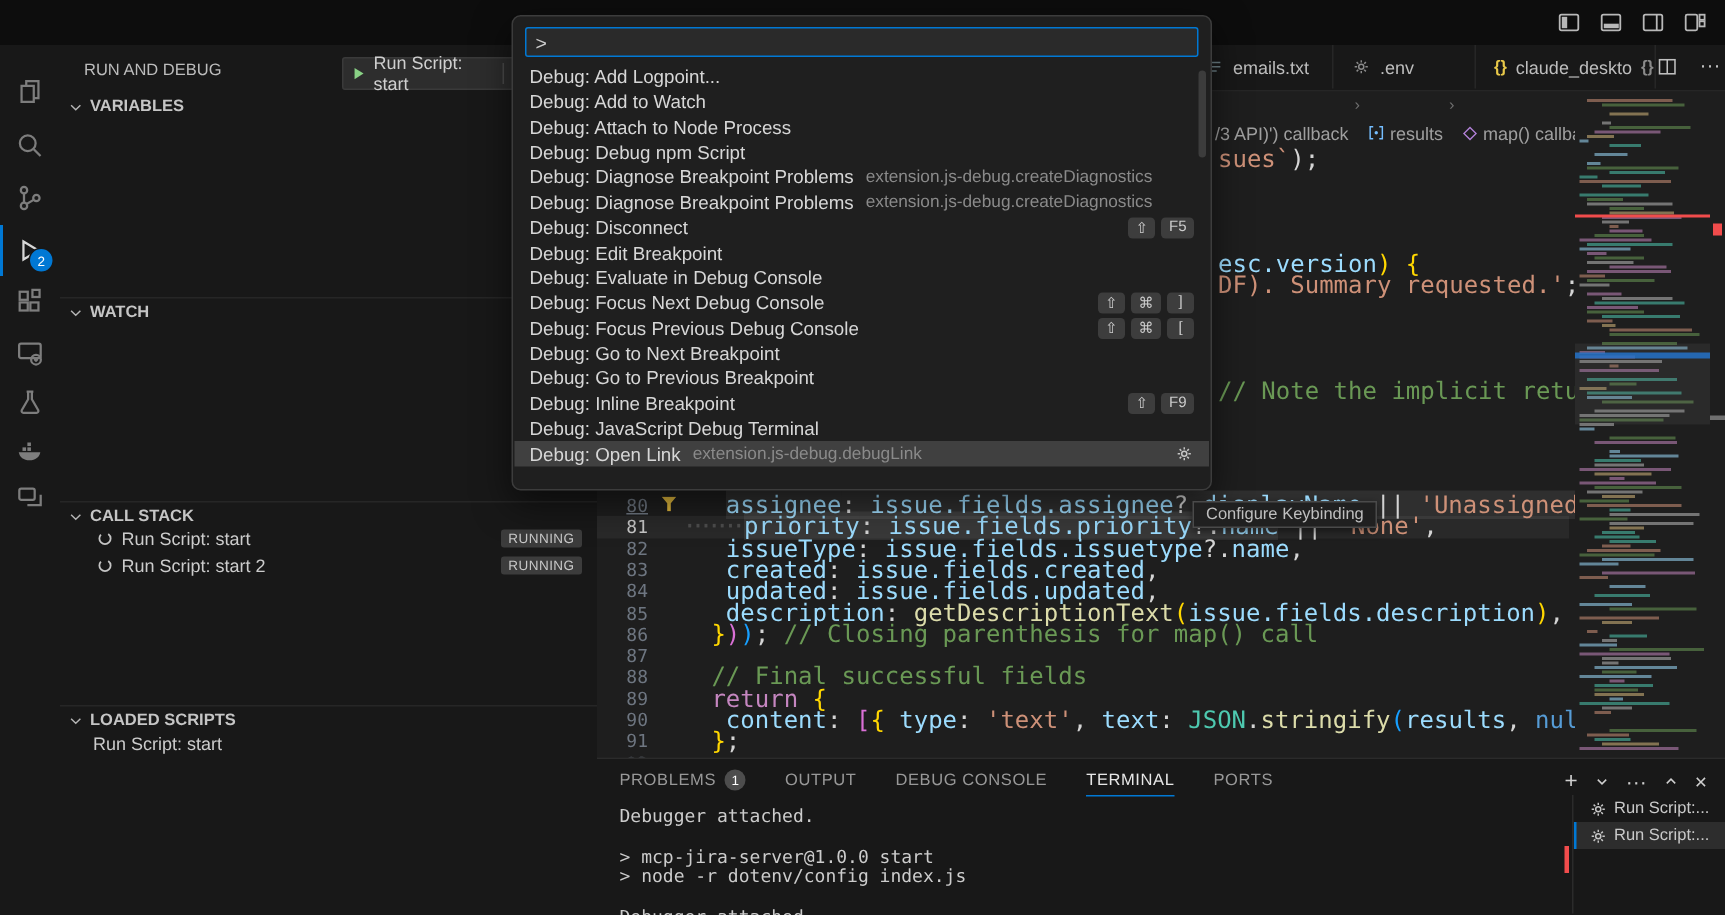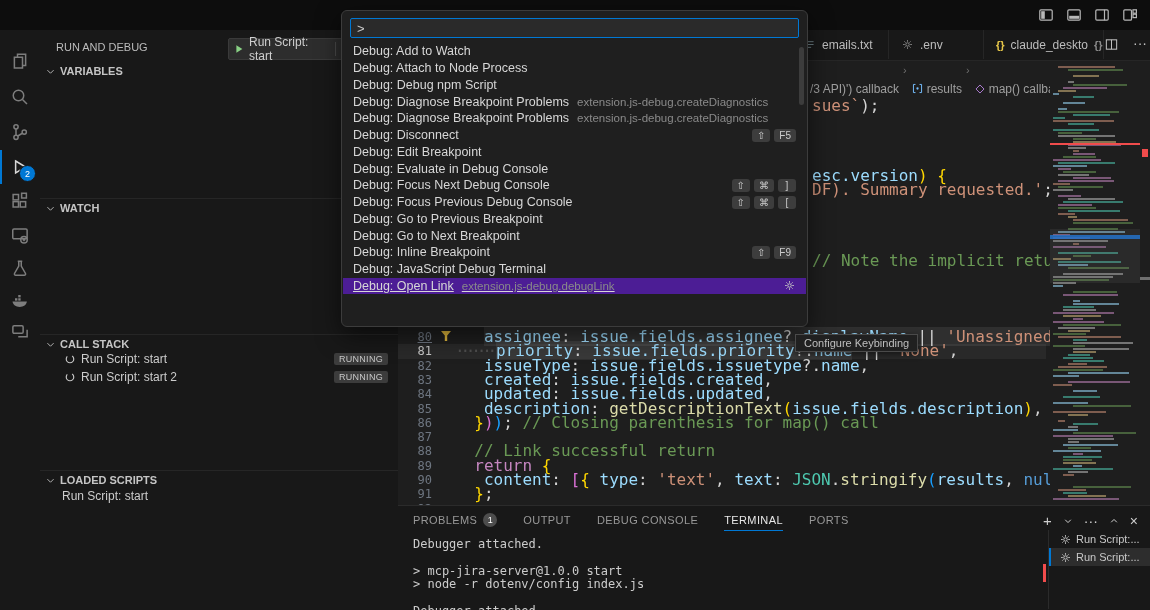--- a/index.html
+++ b/index.html
@@ -81,21 +81,21 @@
   .tl-row.sel{background:#2d2d2d;box-shadow:inset 2px 0 0 #0078d4;}
   .term-red{position:absolute;left:645px;top:58px;width:3px;height:18px;background:#f14c4c;}
 
   
   .palette{position:absolute;left:341px;top:10px;width:467px;height:317px;background:#1f1f1f;border:1px solid #3c3c3c;border-radius:6px;
            box-shadow:0 8px 24px rgba(0,0,0,.55);z-index:40;box-sizing:border-box;}
   .pal-input{position:absolute;left:8px;top:7px;width:449px;height:20px;background:#2a2a2a;border:1px solid #0078d4;border-radius:2px;
              box-sizing:border-box;color:#cccccc;font-size:13px;line-height:18px;padding:0 6px;font-family:"Liberation Sans",sans-serif;outline:none;}
   .pal-list{position:absolute;left:1px;top:32px;width:463px;}
   .pal-row{height:16.75px;display:flex;align-items:center;padding:0 10px;font-size:12.5px;color:#d7d7d7;cursor:pointer;white-space:nowrap;}
-  .pal-row.hover{background:#4c1d95;text-decoration:underline;}
+  .pal-row.hover{background:#404040;}
   .pal-detail{color:#8a8a8a;font-size:11.5px;margin-left:8px;}
   .pal-keys{margin-left:auto;display:flex;gap:4px;}
   .key-chip{background:#3d3d3d;color:#cccccc;font-size:10px;border-radius:3px;padding:1px 5px;min-width:8px;text-align:center;}
   .pal-gear{margin-left:auto;color:#c5c5c5;}
   .pal-scroll{position:absolute;right:3px;top:36px;width:5px;height:58px;background:rgba(255,255,255,.13);border-radius:3px;}
 
   .tooltip{position:absolute;left:795px;top:334px;background:#202020;border:1px solid #4a4a4a;color:#bfbfbf;font-size:11px;
            padding:2px 8px;z-index:50;box-shadow:0 2px 6px rgba(0,0,0,.5);white-space:nowrap;}
 </style>
 </head>
@@ -355,21 +355,21 @@
     <div class="logpoint"></div>
     <div id="code" class="mono">
         <div class="code-line" style="top: 300px;"><span class="tk-fg">   </span><span class="tk-prop tk-hl">assignee</span><span class="tk-fg tk-hl">: </span><span class="tk-id tk-hl">issue.fields.assignee</span><span class="tk-fg tk-hl">?.</span><span class="tk-id tk-hl">displayName</span><span class="tk-fg tk-hl"> || </span><span class="tk-str tk-hl">'Unassigned'</span><span class="tk-fg tk-hl">,</span></div>
         <div class="code-line" style="top: 314.3px;"><span class="tk-ws">·······</span><span class="tk-prop tk-hl">priority</span><span class="tk-fg tk-hl">: </span><span class="tk-id tk-hl">issue.fields.priority</span><span class="tk-fg tk-hl">?.</span><span class="tk-id tk-hl">name</span><span class="tk-fg"> || </span><span class="tk-str">'None'</span><span class="tk-fg">,</span></div>
         <div class="code-line" style="top: 328.6px;"><span class="tk-fg">   </span><span class="tk-prop">issueType</span><span class="tk-fg">: </span><span class="tk-id">issue.fields.issuetype</span><span class="tk-fg">?.</span><span class="tk-id">name</span><span class="tk-fg">,</span></div>
         <div class="code-line" style="top: 342.9px;"><span class="tk-fg">   </span><span class="tk-prop">created</span><span class="tk-fg">: </span><span class="tk-id">issue.fields.created</span><span class="tk-fg">,</span></div>
         <div class="code-line" style="top: 357.2px;"><span class="tk-fg">   </span><span class="tk-prop">updated</span><span class="tk-fg">: </span><span class="tk-id">issue.fields.updated</span><span class="tk-fg">,</span></div>
         <div class="code-line" style="top: 371.5px;"><span class="tk-fg">   </span><span class="tk-prop">description</span><span class="tk-fg">: </span><span class="tk-fn">getDescriptionText</span><span class="tk-br1">(</span><span class="tk-id">issue.fields.description</span><span class="tk-br1">)</span><span class="tk-fg">,</span></div>
         <div class="code-line" style="top: 385.8px;"><span class="tk-fg">  </span><span class="tk-br1">}</span><span class="tk-br2">)</span><span class="tk-br3">)</span><span class="tk-fg">; </span><span class="tk-com">// Closing parenthesis for map() call</span></div>
         <div class="code-line" style="top: 400.1px;"></div>
-        <div class="code-line" style="top: 414.4px;"><span class="tk-fg">  </span><span class="tk-com">// Link successful return</span></div>
+        <div class="code-line" style="top: 414.4px;"><span class="tk-fg">  </span><span class="tk-com">// Final successful fields</span></div>
         <div class="code-line" style="top: 428.7px;"><span class="tk-fg">  </span><span class="tk-kw">return</span><span class="tk-fg"> </span><span class="tk-br1">{</span></div>
         <div class="code-line" style="top: 443px;"><span class="tk-fg">   </span><span class="tk-prop">content</span><span class="tk-fg">: </span><span class="tk-br2">[</span><span class="tk-br1">{ </span><span class="tk-prop">type</span><span class="tk-fg">: </span><span class="tk-str">'text'</span><span class="tk-fg">, </span><span class="tk-prop">text</span><span class="tk-fg">: </span><span class="tk-cls">JSON</span><span class="tk-fg">.</span><span class="tk-fn">stringify</span><span class="tk-br3">(</span><span class="tk-id">results</span><span class="tk-fg">, </span><span class="tk-kwb">null</span><span class="tk-fg">, </span><span class="tk-num">2</span><span class="tk-br3">)</span><span class="tk-br1"> }</span><span class="tk-br2">]</span><span class="tk-fg">,</span></div>
         <div class="code-line" style="top: 457.3px;"><span class="tk-fg">  </span><span class="tk-br1">}</span><span class="tk-fg">;</span></div>
         <div class="code-line" style="top: 471.6px;"></div>
       </div>
     <div id="fragments" class="mono">
         <div class="code-line" style="left: 414px; top: 69px;"><span class="tk-str">sues`</span><span class="tk-fg">);</span></div>
         <div class="code-line" style="left: 414px; top: 139px;"><span class="tk-id">esc.version</span><span class="tk-br1">) {</span></div>
         <div class="code-line" style="left: 414px; top: 153px;"><span class="tk-str">DF). Summary requested.'</span><span class="tk-fg">;</span></div>
         <div class="code-line" style="left: 414px; top: 224px;"><span class="tk-com">// Note the implicit return parenthesis fo</span></div>
@@ -573,20 +573,23 @@
           <span>Run Script:...</span>
         </div>
       </div>
     <div class="term-red"></div>
   </div>
 
   <div class="palette">
     <input class="pal-input" readonly="" value="&gt;" style="">
     <div class="pal-list" id="pal-list">
         <div class="pal-row">
+          <span>Debug: Add Logpoint...</span>
+        </div>
+        <div class="pal-row">
           <span>Debug: Add to Watch</span>
         </div>
         <div class="pal-row">
           <span>Debug: Attach to Node Process</span>
         </div>
         <div class="pal-row">
           <span>Debug: Debug npm Script</span>
         </div>
         <div class="pal-row">
           <span>Debug: Diagnose Breakpoint Problems</span>
@@ -619,24 +622,24 @@
         </div>
         <div class="pal-row">
           <span>Debug: Focus Previous Debug Console</span>
           <span class="pal-keys">
             <span class="key-chip">⇧</span>
             <span class="key-chip">⌘</span>
             <span class="key-chip">[</span>
           </span>
         </div>
         <div class="pal-row">
+          <span>Debug: Go to Next Breakpoint</span>
+        </div>
+        <div class="pal-row">
           <span>Debug: Go to Previous Breakpoint</span>
-        </div>
-        <div class="pal-row">
-          <span>Debug: Go to Next Breakpoint</span>
         </div>
         <div class="pal-row">
           <span>Debug: Inline Breakpoint</span>
           <span class="pal-keys">
             <span class="key-chip">⇧</span>
             <span class="key-chip">F9</span>
           </span>
         </div>
         <div class="pal-row">
           <span>Debug: JavaScript Debug Terminal</span>

